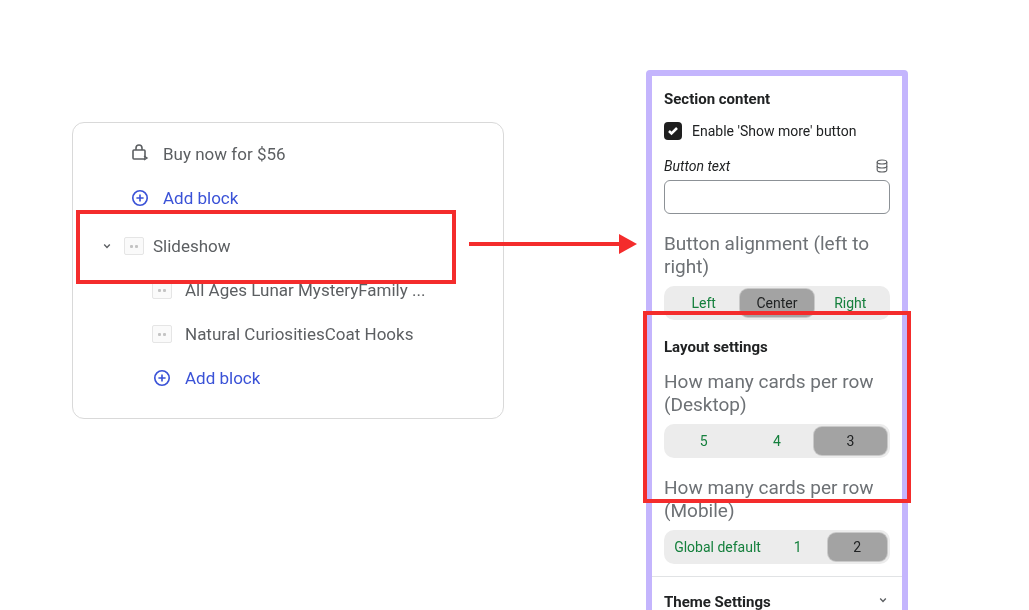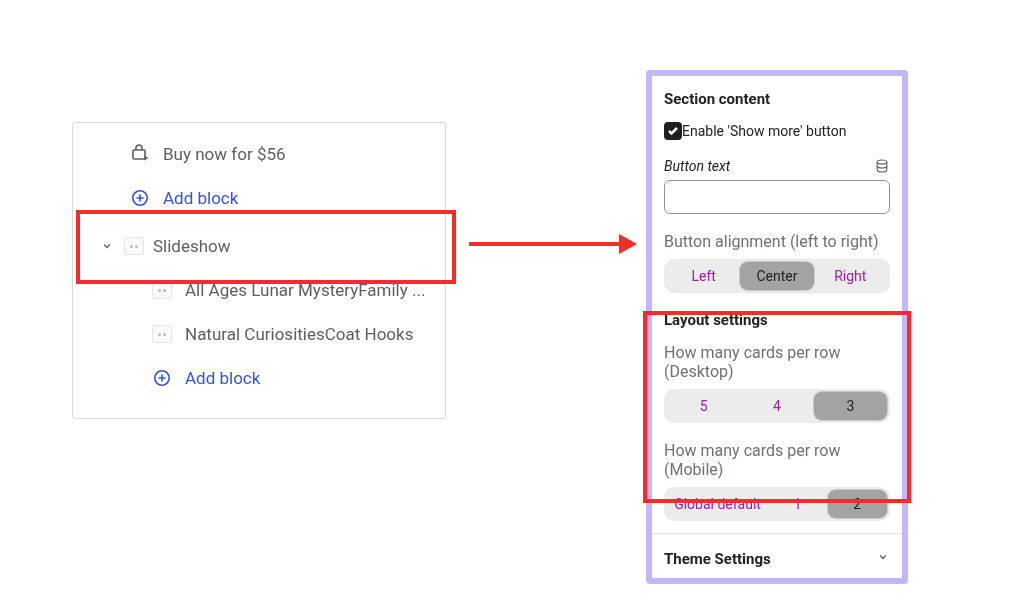--- a/index.html
+++ b/index.html
@@ -10,23 +10,23 @@
     height: 610px;
     position: relative;
     font-size: 17px;
     color: #202223;
   }
   
   .left-panel {
     position: absolute;
     left: 72px;
     top: 122px;
-    width: 374px;
+    width: 432px;
     border: 1px solid #d9d9d9;
-    border-radius: 3px;
+    border-radius: 12px;
     padding: 9px 0 18px 0;
   }
   .row {
     display: flex;
     align-items: center;
     gap: 12px;
     height: 44px;
     padding-left: 56px;
     cursor: pointer;
   }
@@ -97,21 +97,21 @@
     border-radius: 4px;
     padding: 14px 12px 10px 12px;
     font-size: 14px;
   }
   .right-panel .section-heading {
     font-weight: 700;
     font-size: 15px;
     margin-bottom: 14px;
   }
   .checkbox-row {
-    display: flex; align-items: center; 
+    display: flex; align-items: center; gap: 10px;
     margin-bottom: 18px;
   }
   .checkbox {
     width: 18px; height: 18px;
     background: #1f1f1f;
     border-radius: 4px;
     display:flex; align-items:center; justify-content:center;
   }
   .checkbox svg { stroke:#fff; stroke-width:2.5; fill:none; }
   .field-label-row {
@@ -122,35 +122,35 @@
   .db-icon { width:16px; height:16px; }
   .text-input {
     width: 100%;
     height: 34px;
     border: 1px solid #8c9196;
     border-radius: 6px;
     padding: 0 8px;
     font-size: 14px;
     margin-bottom: 18px;
   }
-  .sublabel { font-size: 16px; color:#6d7175; margin-bottom:8px; }
+  .sublabel { font-size: 19px; color:#6d7175; margin-bottom:8px; }
   .seg {
     display:flex; width:100%;
     background:#ececec;
     border-radius: 10px;
     padding:3px;
     margin-bottom: 18px;
     font-size:14px;
   }
   .seg-opt {
     flex:1;
     text-align:center;
     padding:6px 0;
     border-radius:8px;
-    color:#a21caf;
+    color:#15803d;
     cursor:pointer;
   }
   .seg-opt.active {
     background:#a3a3a3;
     color:#202223;
     box-shadow: 0 0 0 1px #c9c9c9;
   }
   .break-line { height:1px; background:#e1e3e5; margin: 4px -12px 14px -12px; }
   .theme-settings-row {
     display:flex; justify-content:space-between; align-items:center;

